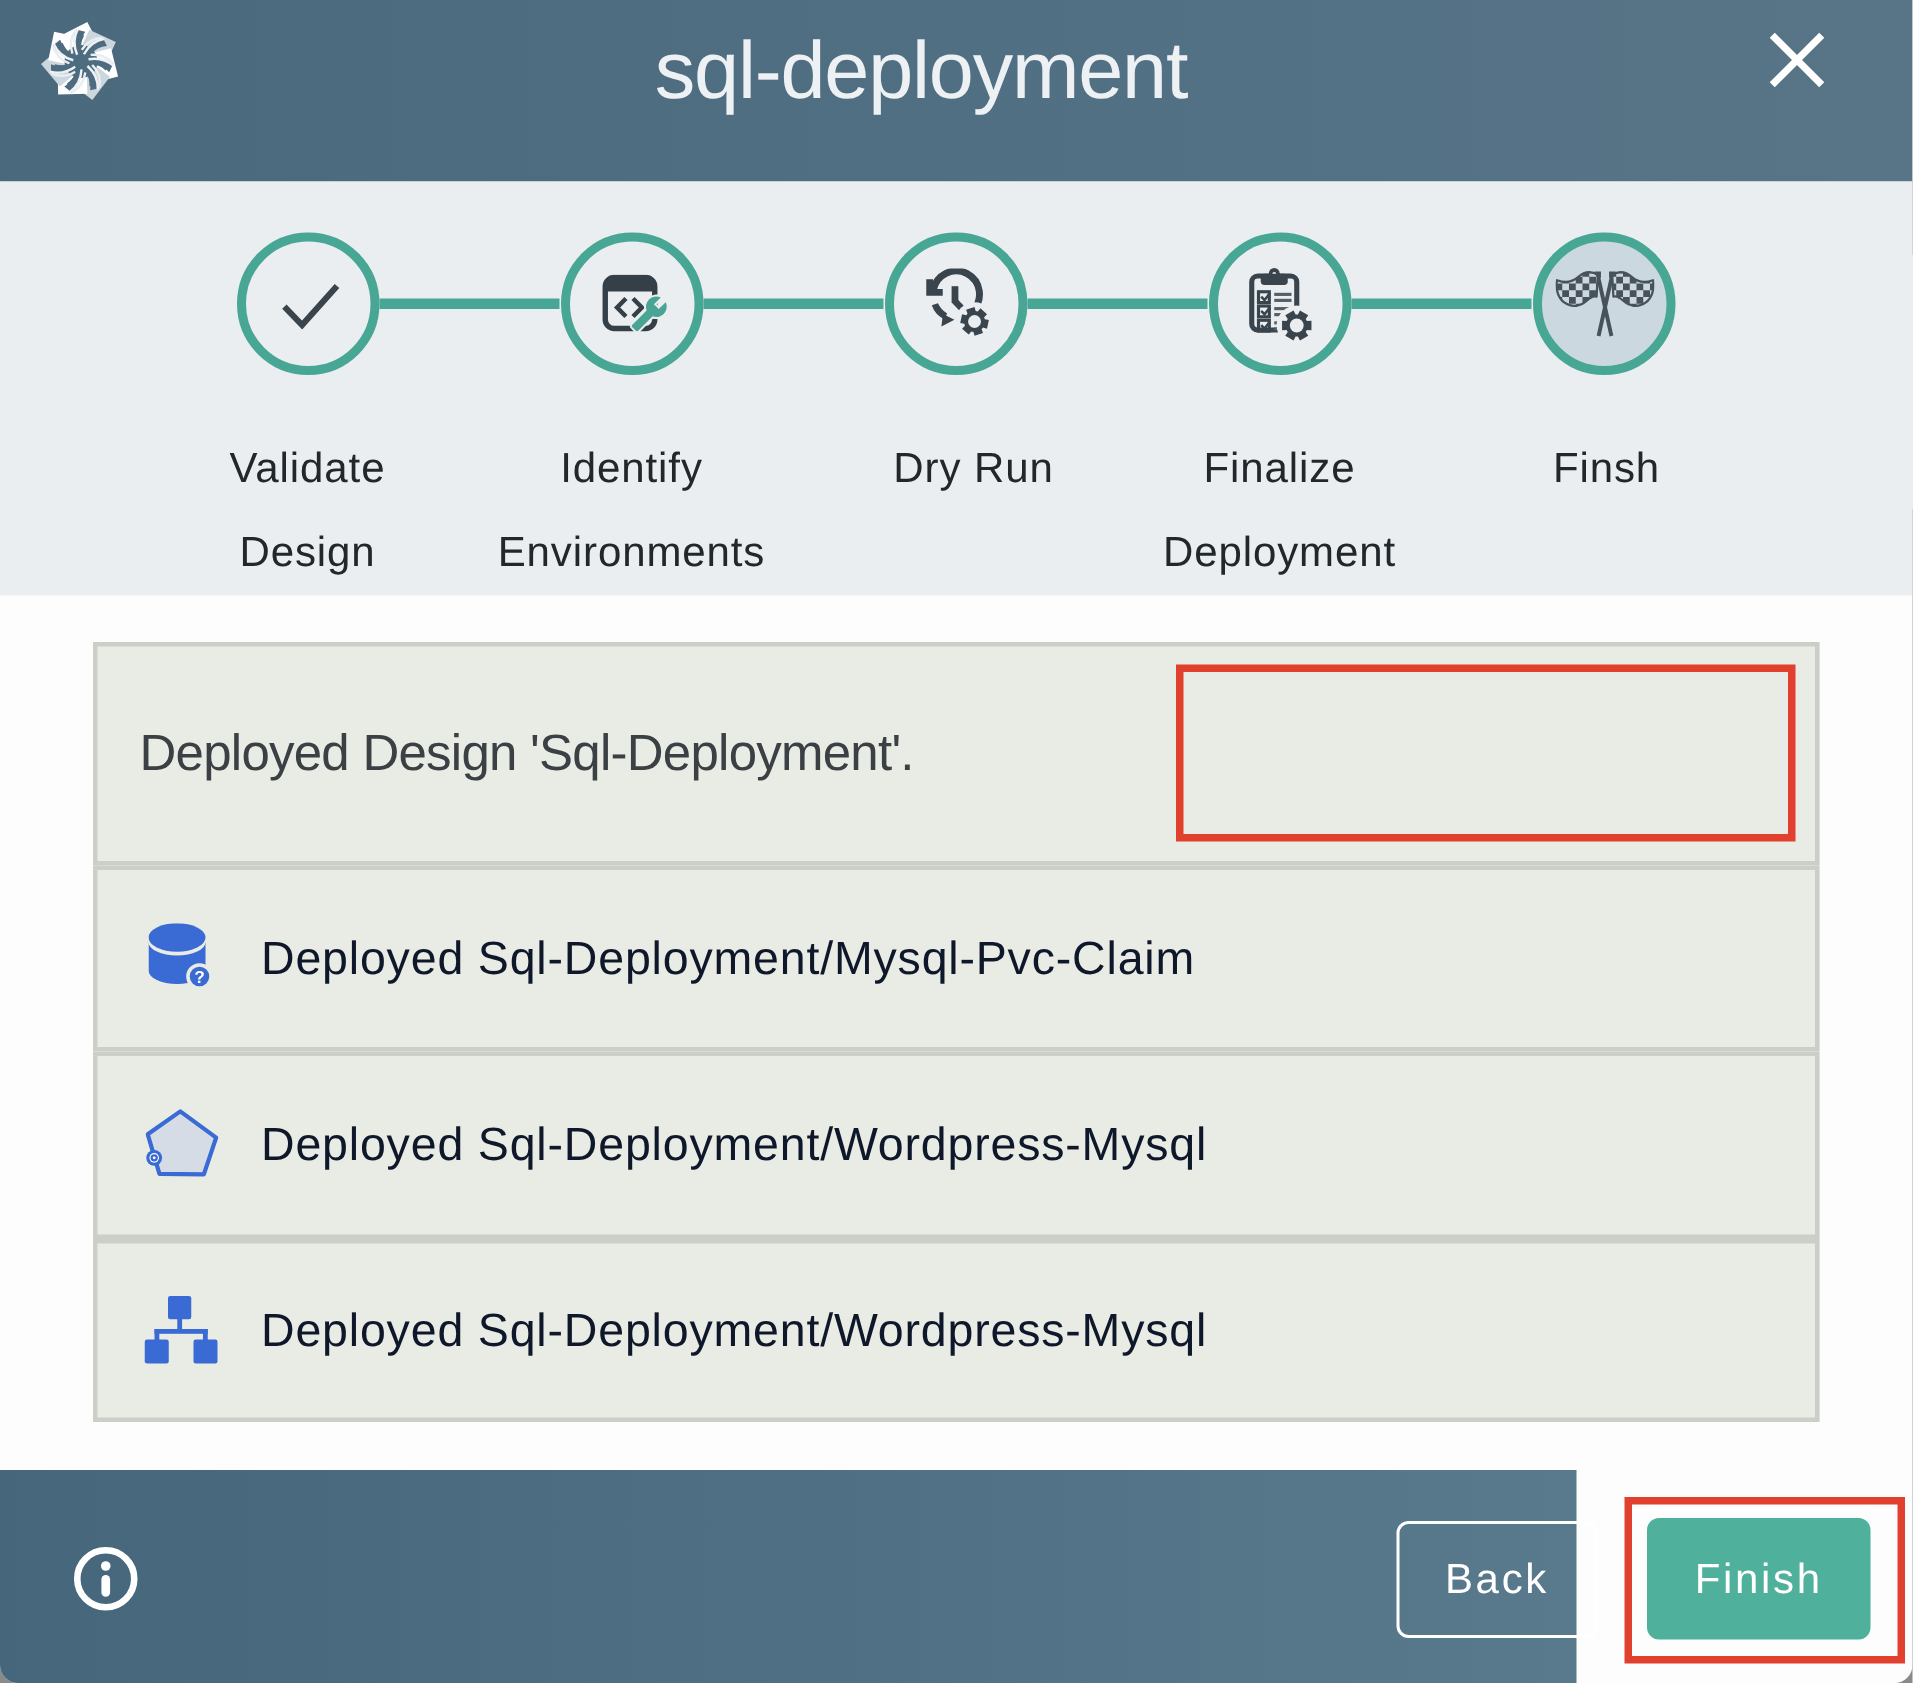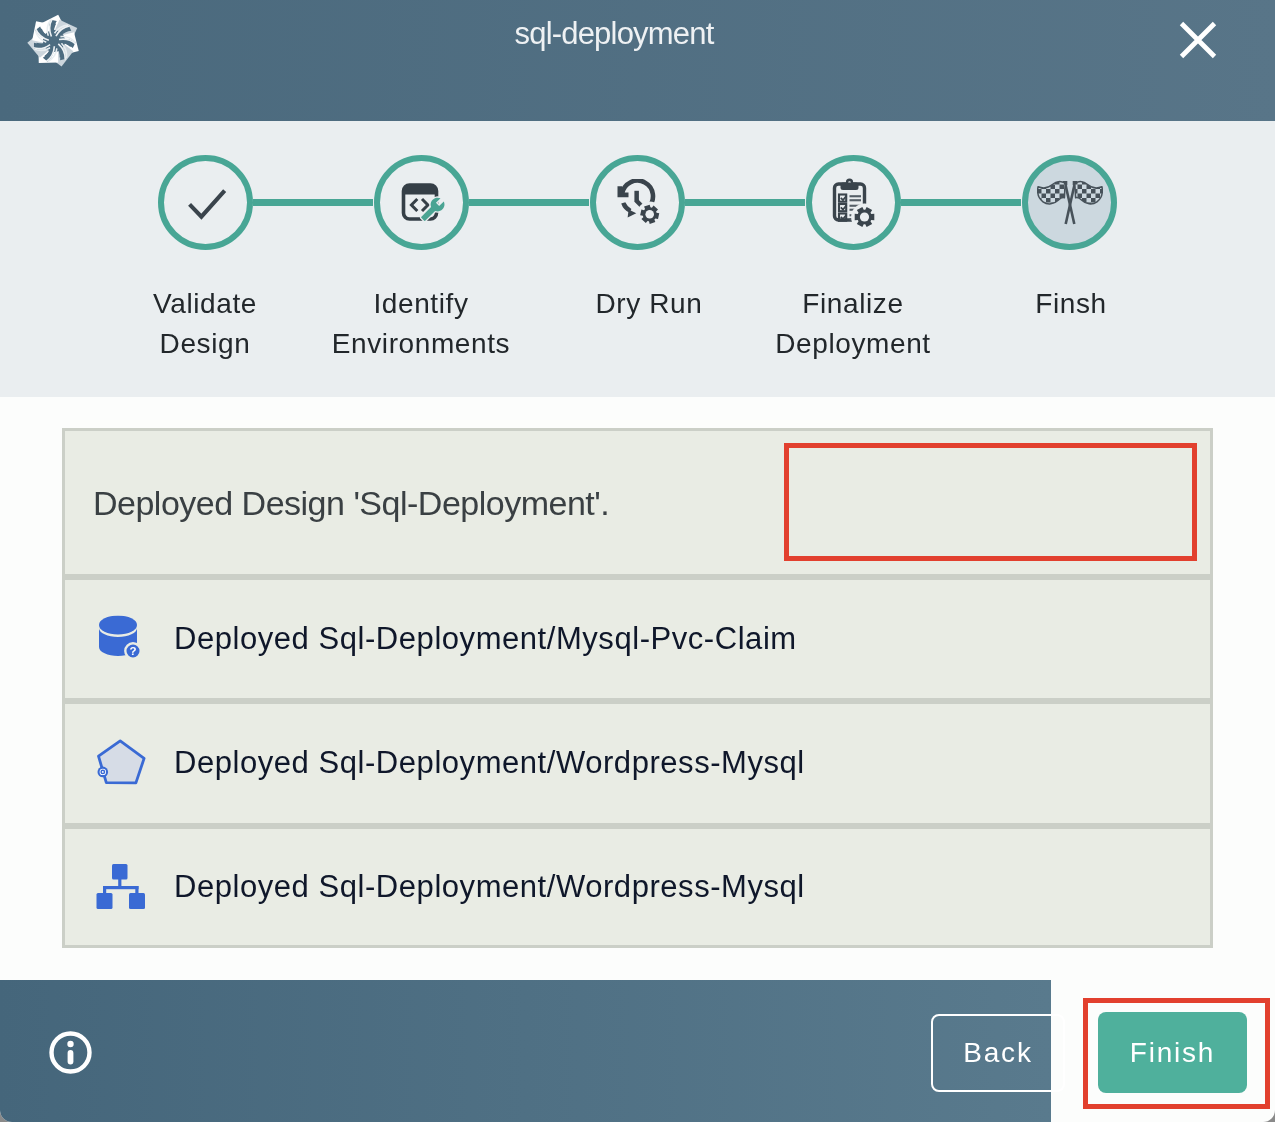--- a/index.html
+++ b/index.html
@@ -1,28 +1,28 @@
 <!DOCTYPE html>
 <html><head>
 <meta charset="utf-8">
 <style>
 * { margin:0; padding:0; box-sizing:border-box; }
 html,body { width:1275px; height:1122px; }
 body { font-family:"Liberation Sans", sans-serif; background:#8a8a8a; position:relative; overflow:hidden; }
 .modal { position:absolute; left:0; top:0; width:1275px; height:1122px; background:#fcfdfc; border-radius:0 0 12px 12px; overflow:hidden; }
 .header { position:absolute; left:0; top:0; width:1275px; height:121px; background:linear-gradient(90deg,#4a697d 0%,#587588 100%); }
 .logo { position:absolute; left:27px; top:14px; }
-.title { position:absolute; left:0; top:16px; width:1228px; text-align:center; font-size:31px; color:#eef1f3; letter-spacing:-0.8px; }
+.title { position:absolute; left:0; top:16px; width:1228px; text-align:center; font-size:54px; color:#eef1f3; letter-spacing:-0.8px; }
 .closex { position:absolute; left:1179px; top:21px; width:38px; height:38px; }
 .stepper { position:absolute; left:0; top:121px; width:1275px; height:276px; background:#eaeef0; }
 .conn { position:absolute; top:78px; height:7px; background:#48a695; }
 .circ { position:absolute; top:34px; width:95px; height:95px; border-radius:50%; border:6px solid #48a695; background:#eaeef0; }
 .circ.last { background:#ccd8df; }
 .cicon { position:absolute; left:50%; top:50%; transform:translate(-50%,-50%); }
-.slabel { position:absolute; top:163px; width:240px; text-align:center; font-size:28px; line-height:40px; letter-spacing:0.6px; color:#22272b; }
+.slabel { position:absolute; top:163px; width:240px; text-align:center; font-size:28px; line-height:56px; letter-spacing:0.6px; color:#22272b; }
 .row { position:absolute; left:62px; width:1151px; background:#e9ece4; border:3px solid #cbcfc7;padding-left:43px; }
 .row1text { position:absolute; left:28px; top:50%; transform:translateY(-50%); font-size:34px; letter-spacing:-0.5px; color:#3a4043; }
 .rowtext { position:absolute; left:109px; top:50%; transform:translateY(-50%); font-size:31px; letter-spacing:0.55px; color:#0f172a; }
 .rowicon { position:absolute; left:37px; top:50%; transform:translateY(-50%); }
 .obtn { position:absolute; left:735px; top:31px; width:381px; height:80px; background:#4fae9b; border-radius:8px; color:#fff; font-size:28px; letter-spacing:1.3px; display:flex; align-items:center; justify-content:center; gap:12px; }
 .redbox { position:absolute; border:5px solid #e2402e; z-index:5; }
 .footer { position:absolute; left:0; top:980px; width:1051px; height:142px; background:linear-gradient(90deg,#45667b 0%,#597a8d 100%); }
 .back { position:absolute; left:931px; top:34px; width:134px; height:78px; border:2px solid #fff; border-radius:8px; color:#fff; font-size:28px; letter-spacing:1.8px; display:flex; align-items:center; justify-content:center; }
 .finish { position:absolute; left:1098px; top:32px; width:149px; height:81px; background:#4fb09c; border-radius:8px; color:#fff; font-size:28px; letter-spacing:1.8px; display:flex; align-items:center; justify-content:center; }
 </style>

